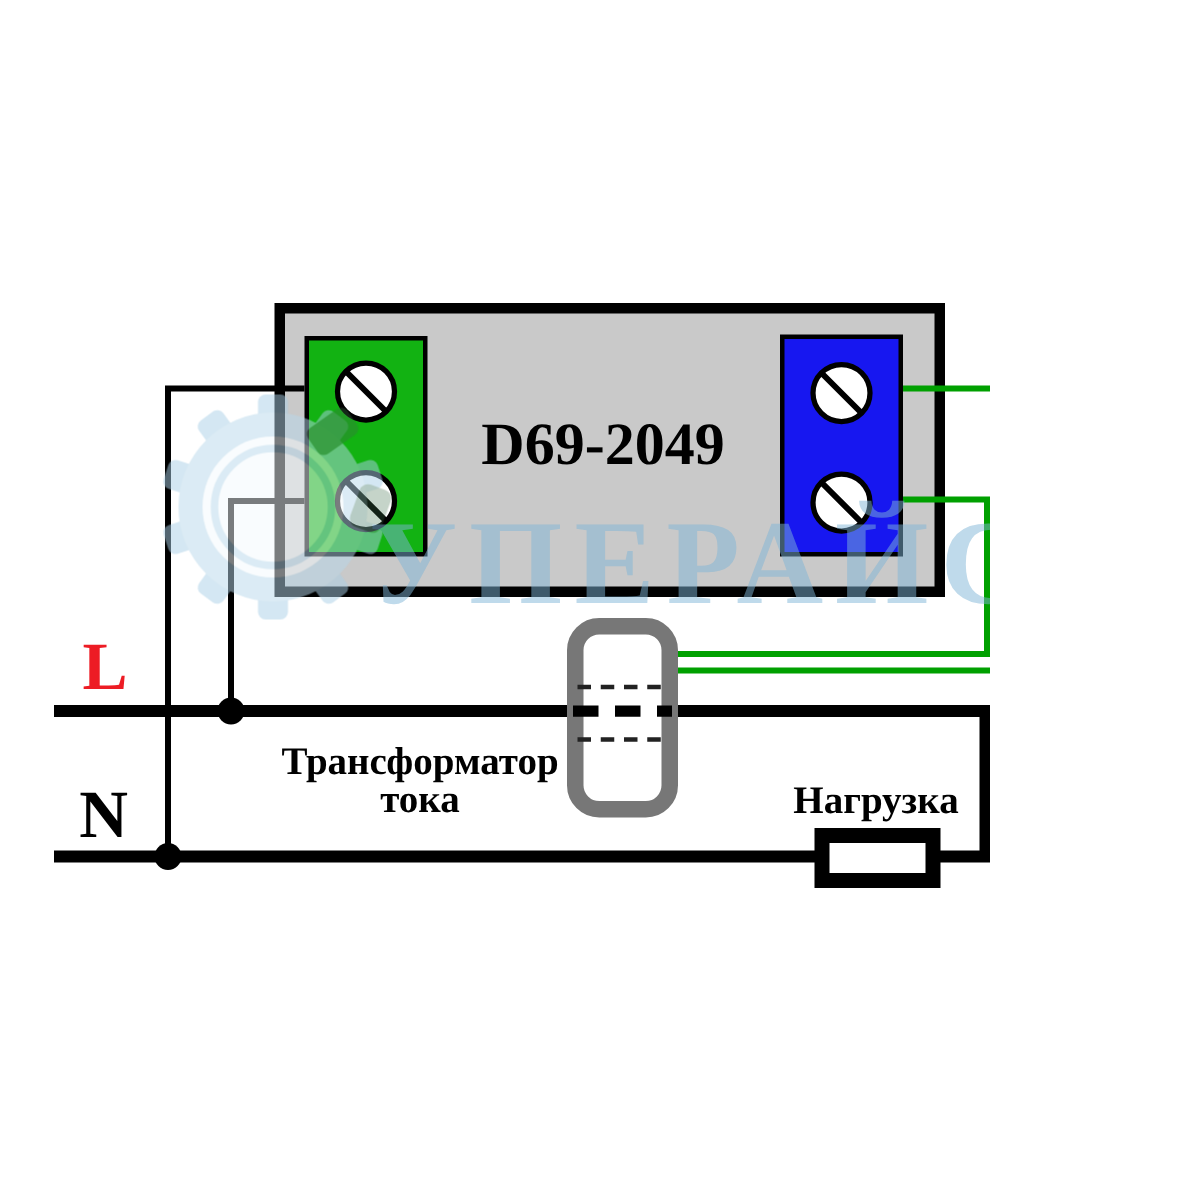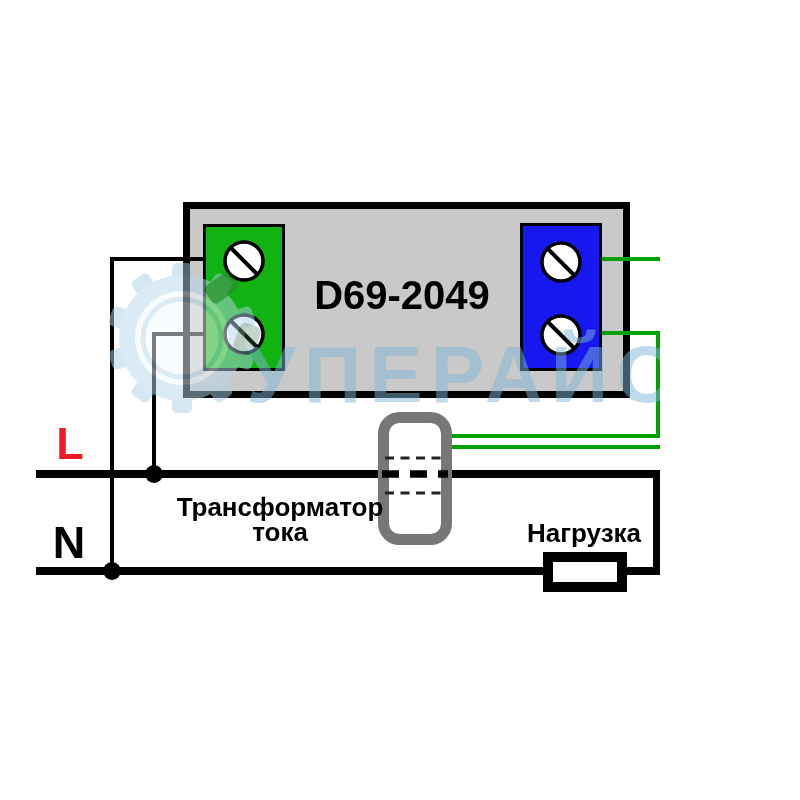--- a/index.html
+++ b/index.html
@@ -1,17 +1,17 @@
 <!DOCTYPE html>
 <html style="--device-fill: #c9c9c9; --outline: #000000; --terminal-green: #12b212; --terminal-blue: #1717f0; --ct-wire-green: #00a000; --transformer-gray: #777777; --live-label-red: #ed1c24; --watermark-blue: #7fb5d6;"><head>
 <meta charset="utf-8">
 <style>
   html,body{margin:0;padding:0;background:#fff;}
   #stage{position:relative;width:660px;height:800px;background:#fff;overflow:hidden;
-         font-family:Liberation Sans, sans-serif;}
+         font-family:Liberation Serif, serif;}
   svg{display:block;}
   .device-body{fill:var(--device-fill);stroke:var(--outline);stroke-width:7;}
   .term-green{fill:var(--terminal-green);stroke:var(--outline);stroke-width:3;}
   .term-blue{fill:var(--terminal-blue);stroke:var(--outline);stroke-width:3;}
   .screw{fill:#ffffff;stroke:var(--outline);stroke-width:3.5;}
   .screw-slot{stroke:var(--outline);stroke-width:4;stroke-linecap:round;}
   .wire-thin{stroke:var(--outline);stroke-width:4;fill:none;}
   .power-line{stroke:var(--outline);stroke-width:8;fill:none;}
   .junction{fill:var(--outline);}
   .ct-body{fill:#ffffff;stroke:var(--transformer-gray);stroke-width:11;}

